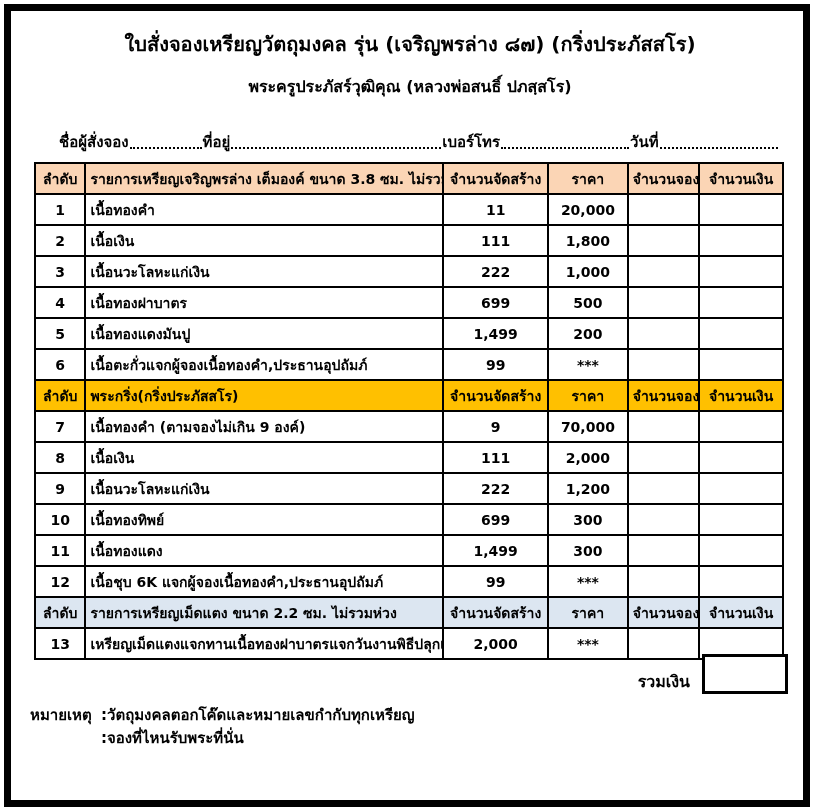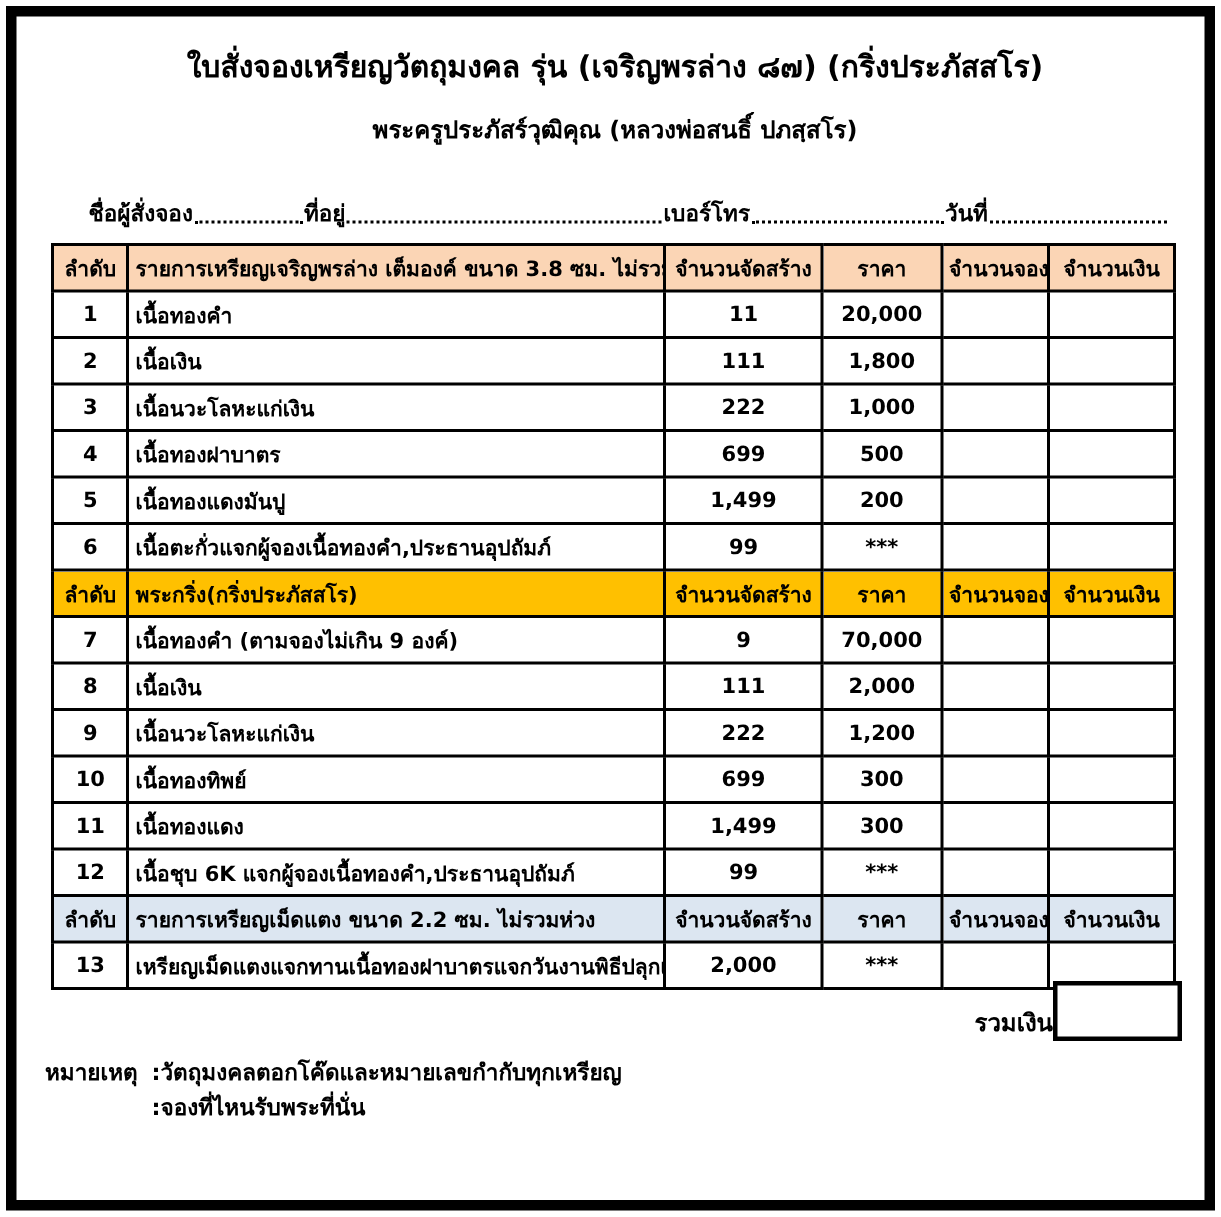--- a/index.html
+++ b/index.html
@@ -60,21 +60,21 @@
   tr.hdr td{font-size:14px;}
   tr.hdr-peach td{background:var(--peach);}
   tr.hdr-gold td{background:var(--gold);}
   tr.hdr-blue td{background:var(--blue);}
 
   
   .total-row{
     display:flex;justify-content:flex-end;align-items:center;
     width:754px;margin-left:4px;margin-top:8px;
   }
-  .total-label{font-size:16px;margin-right:0;}
+  .total-label{font-size:16px;margin-right:12px;}
   .total-box{
     width:80px;height:34px;
     border:3px solid #000;
     margin-top:-14px;
     background:#fff;
   }
 
   
   .notes{margin-top:10px;font-size:15px;line-height:23px;}
   .notes-row{display:flex;}

